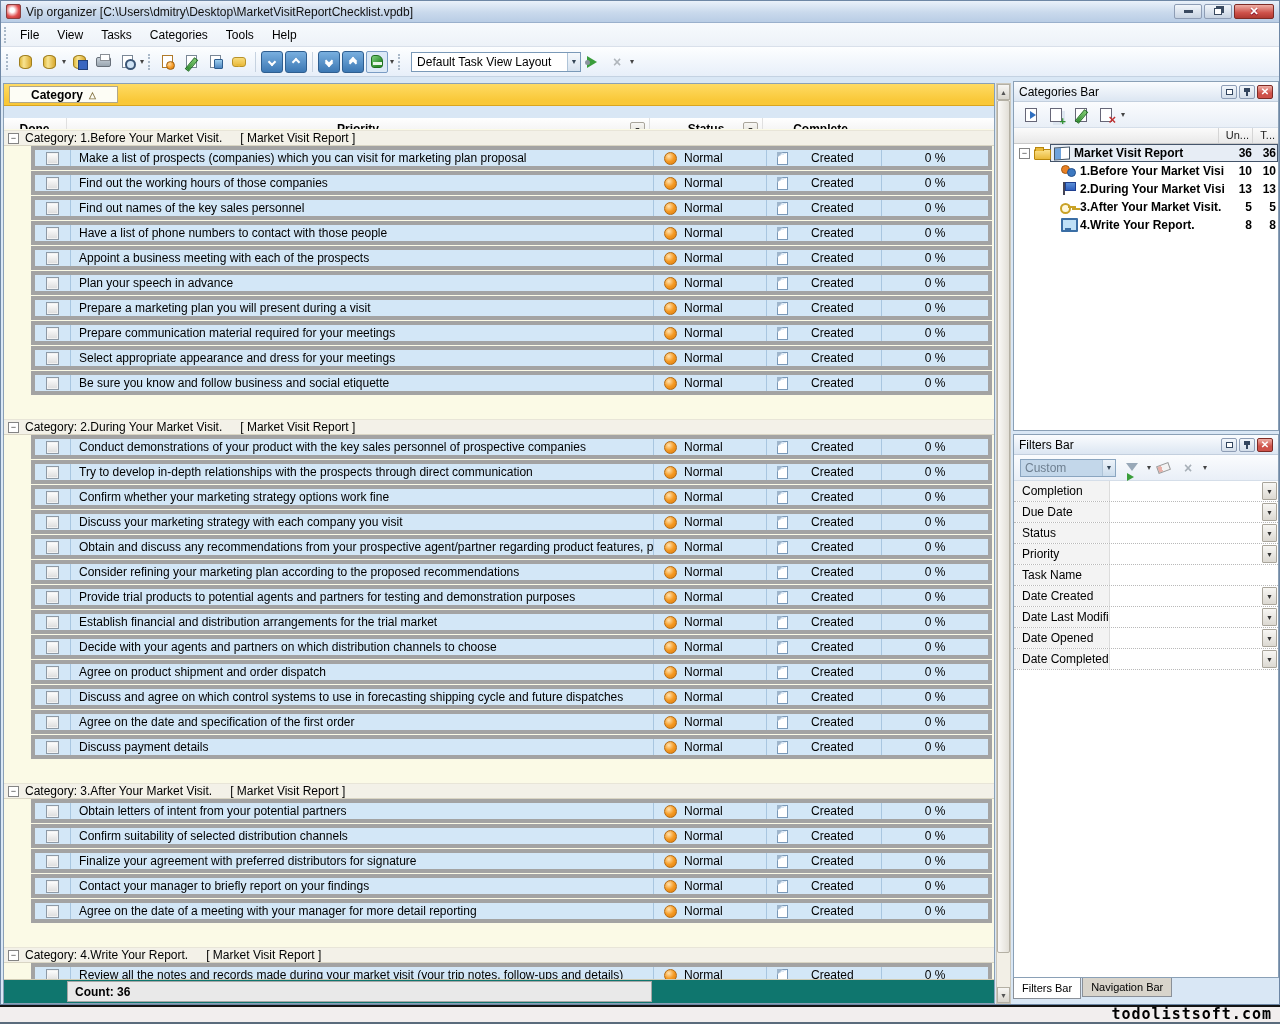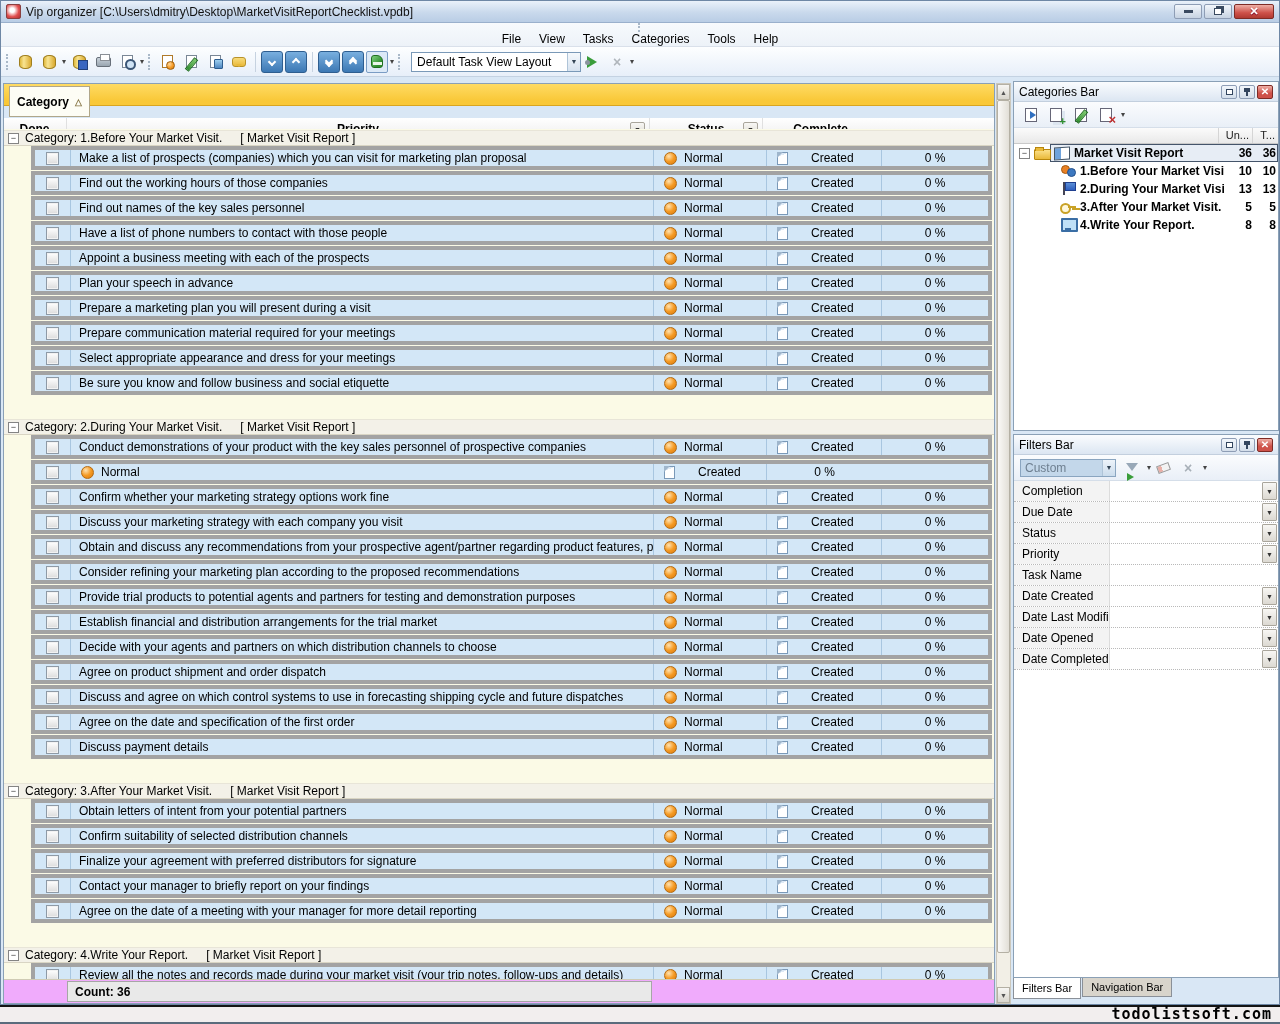--- a/index.html
+++ b/index.html
@@ -20,21 +20,21 @@
   .title-text { flex:1; font-size:12px; color:#111; white-space:nowrap; overflow:hidden; }
   .winbtn { height:15px; margin-left:2px; border:1px solid #8E9DB5; border-radius:2px;
     background:linear-gradient(#F2F6FB,#C7D3E2); display:flex; align-items:center; justify-content:center; }
   .winbtn.min { width:28px; } .winbtn.res { width:28px; }
   .winbtn.close { width:40px; background:linear-gradient(#EFAFA6,#CE5149 60%,#B03A32); border-color:#7E2B25; }
   .glyph-min { width:9px; height:3px; background:#3A4A60; }
   .glyph-res { width:8px; height:7px; border:1px solid #3A4A60; background:#fff; box-shadow:2px -2px 0 -0px #3A4A60; }
   .glyph-close { color:#fff; font-weight:bold; font-size:11px; line-height:11px; text-shadow:0 1px 1px #702; }
   
   .menubar { position:absolute; left:0; top:22px; right:0; height:24px;
-    background:linear-gradient(#F7FAFD,#EDF2F8); border-bottom:1px solid #D9E0EA; display:flex; align-items:center;flex-direction:column; }
+    background:linear-gradient(#F7FAFD,#EDF2F8); border-bottom:1px solid #D9E0EA; display:flex; align-items:center; }
   .grip { width:3px; height:16px; border-left:2px dotted #A9B8C8; margin:0 4px 0 3px; }
   .menu-item { padding:3px 9px; font-size:12px; cursor:default; }
   .toolbar { position:absolute; left:0; top:46px; right:0; height:30px;
     background:linear-gradient(#FDFEFF,#E7EFF9); border-bottom:1px solid #C4D2E2;
     display:flex; align-items:center; padding-left:2px; }
   .tbtn { width:22px; height:22px; margin:0 1px; border:1px solid transparent; border-radius:2px;
     display:flex; align-items:center; justify-content:center; position:relative; background:transparent; padding:0; }
   .tbtn.pressed { background:#DCE9F7; border-color:#7A9CC4; }
   .tsep { width:1px; height:20px; background:#C6D2E0; margin:0 4px; }
   .dd-arrow { font-size:8px; color:#444; margin:0 1px; align-self:center; }
@@ -74,22 +74,22 @@
   .layout-combo .val { flex:1; padding:0 5px; font-size:12px; white-space:nowrap; overflow:hidden; }
   .combo-dd { width:13px; height:100%; border-left:1px solid #AFC4D8; background:linear-gradient(#F4F8FC,#D7E3F0);
     display:flex; align-items:center; justify-content:center; font-size:7px; color:#345; }
   .apply-layout-icon { width:0; height:0; border:6px solid transparent; border-left:10px solid #3A9D3A; margin-left:4px; }
   .apply-layout-icon::after { content:''; position:absolute; left:-12px; top:-2px; width:5px; height:5px; border-radius:50%; background:#8A949E; }
   .delete-layout-icon { color:#B0B6BC; font-weight:bold; font-size:14px; line-height:14px; }
   
   .grid-outline { position:absolute; left:2px; top:82px; width:992px; height:921px; border:1px solid #8AA0B6; pointer-events:none; }
   .band { position:absolute; left:2px; top:82px; width:992px; height:23px;
     background:linear-gradient(#FFDC66,#F9C838 80%); border-bottom:1px solid #D9A520; }
-  .band-chip { position:absolute; left:6px; top:3px; height:31px; background:#FDFDF5; border:1px solid #B0A78A;
-    display:flex; align-items:center; padding:0 7px; font-weight:bold; font-size:12px; }
+  .band-chip { position:absolute; left:6px; top:3px; height:17px; background:#FDFDF5; border:1px solid #B0A78A;
+    display:flex; align-items:center; padding:0 21px; font-weight:bold; font-size:12px; }
   .band-chip .sort { font-size:9px; color:#8a7a4a; margin-left:6px; }
   .gheader { position:absolute; left:2px; top:105px; width:992px; height:23px;
     background:linear-gradient(#FFFFFF,#ECECEC); border-bottom:1px solid #C8C8C8;
     display:grid; grid-template-columns:64px 583px 113px 115px 1fr; align-items:center;margin-top:12px; }
   .gheader .hcell { text-align:center; font-weight:bold; font-size:12px; position:relative; height:100%;
     display:flex; align-items:center; justify-content:center; border-right:1px solid #E0E0E0; }
   .hdd { position:absolute; right:4px; top:4px; width:15px; height:15px;
     background:linear-gradient(#F8F7F4,#DCD9D2); border:1px solid #A9A59B; border-radius:2px;
     font-size:7px; color:#333; display:flex; align-items:center; justify-content:center; }
   .grid-scroll { position:absolute; left:2px; top:128px; width:992px; height:850px; overflow:hidden;
@@ -107,21 +107,21 @@
   .checkbox { width:13px; height:13px; background:linear-gradient(#FFFFFF,#DCDCDC); border:1px solid #8E9AA6; box-shadow:inset 0 0 0 1px #F2F2F2; }
   .c-name { padding-left:8px; font-size:12px; overflow:hidden; white-space:nowrap; }
   .c-pri { padding-left:10px; gap:7px; font-size:12px; }
   .pri-ball { width:13px; height:13px; border-radius:50%; border:1px solid #B56A10;
     background:radial-gradient(circle at 35% 30%, #FFE2B0, #F59A23 50%, #D87A10); }
   .c-status { padding-left:10px; gap:23px; font-size:12px; }
   .doc { width:11px; height:13px; background:linear-gradient(160deg,#DDE9F5 0 25%,#FFFFFF 25%); border:1px solid #7A99B8; position:relative; }
   .doc::before { content:''; position:absolute; left:-1px; top:-1px; border:3px solid transparent; border-top-color:#9FB6CC; border-left-color:#9FB6CC; }
   .c-comp { justify-content:center; font-size:12px; }
   .gbuffer { height:23px; }
-  .gfooter { position:absolute; left:2px; top:978px; width:992px; height:24px; background:#f0abfc; border-top:1px solid #CFCBB4;text-align:right; }
+  .gfooter { position:absolute; left:2px; top:978px; width:992px; height:24px; background:#0f766e; border-top:1px solid #CFCBB4;text-align:right; }
   .count-box { position:absolute; left:64px; top:1px; width:585px; height:21px; background:#E9E9E9; border:1px solid #A6A6A6;
     display:flex; align-items:center; padding-left:7px; font-weight:bold; font-size:12px; }
   
   .vscroll { position:absolute; left:995px; top:82px; width:15px; height:921px; background:#F2EFE6; border:1px solid #CBC7BC; }
   .sbtn { position:absolute; left:0; width:13px; height:16px; background:linear-gradient(#F7F6F3,#D9D6CE);
     border:1px solid #B4B0A4; font-size:7px; color:#555; display:flex; align-items:center; justify-content:center; }
   .sbtn.up { top:0; } .sbtn.down { bottom:0; }
   .sthumb { position:absolute; left:0; top:16px; width:13px; height:853px;
     background:linear-gradient(90deg,#FAF9F7,#E2DFD7); border:1px solid #B4B0A4; border-radius:2px; }
   
@@ -505,20 +505,21 @@
         <div class="c-status">
           <span class="doc"></span>
           <span>Created</span>
         </div>
         <div class="c-comp">0 %</div>
       </div>
       <div class="trow">
         <div class="c-done">
           <span class="checkbox"></span>
         </div>
+        <div class="c-name">Try to develop in-depth relationships with the prospects through direct communication</div>
         <div class="c-pri">
           <span class="pri-ball"></span>
           <span>Normal</span>
         </div>
         <div class="c-status">
           <span class="doc"></span>
           <span>Created</span>
         </div>
         <div class="c-comp">0 %</div>
       </div>

